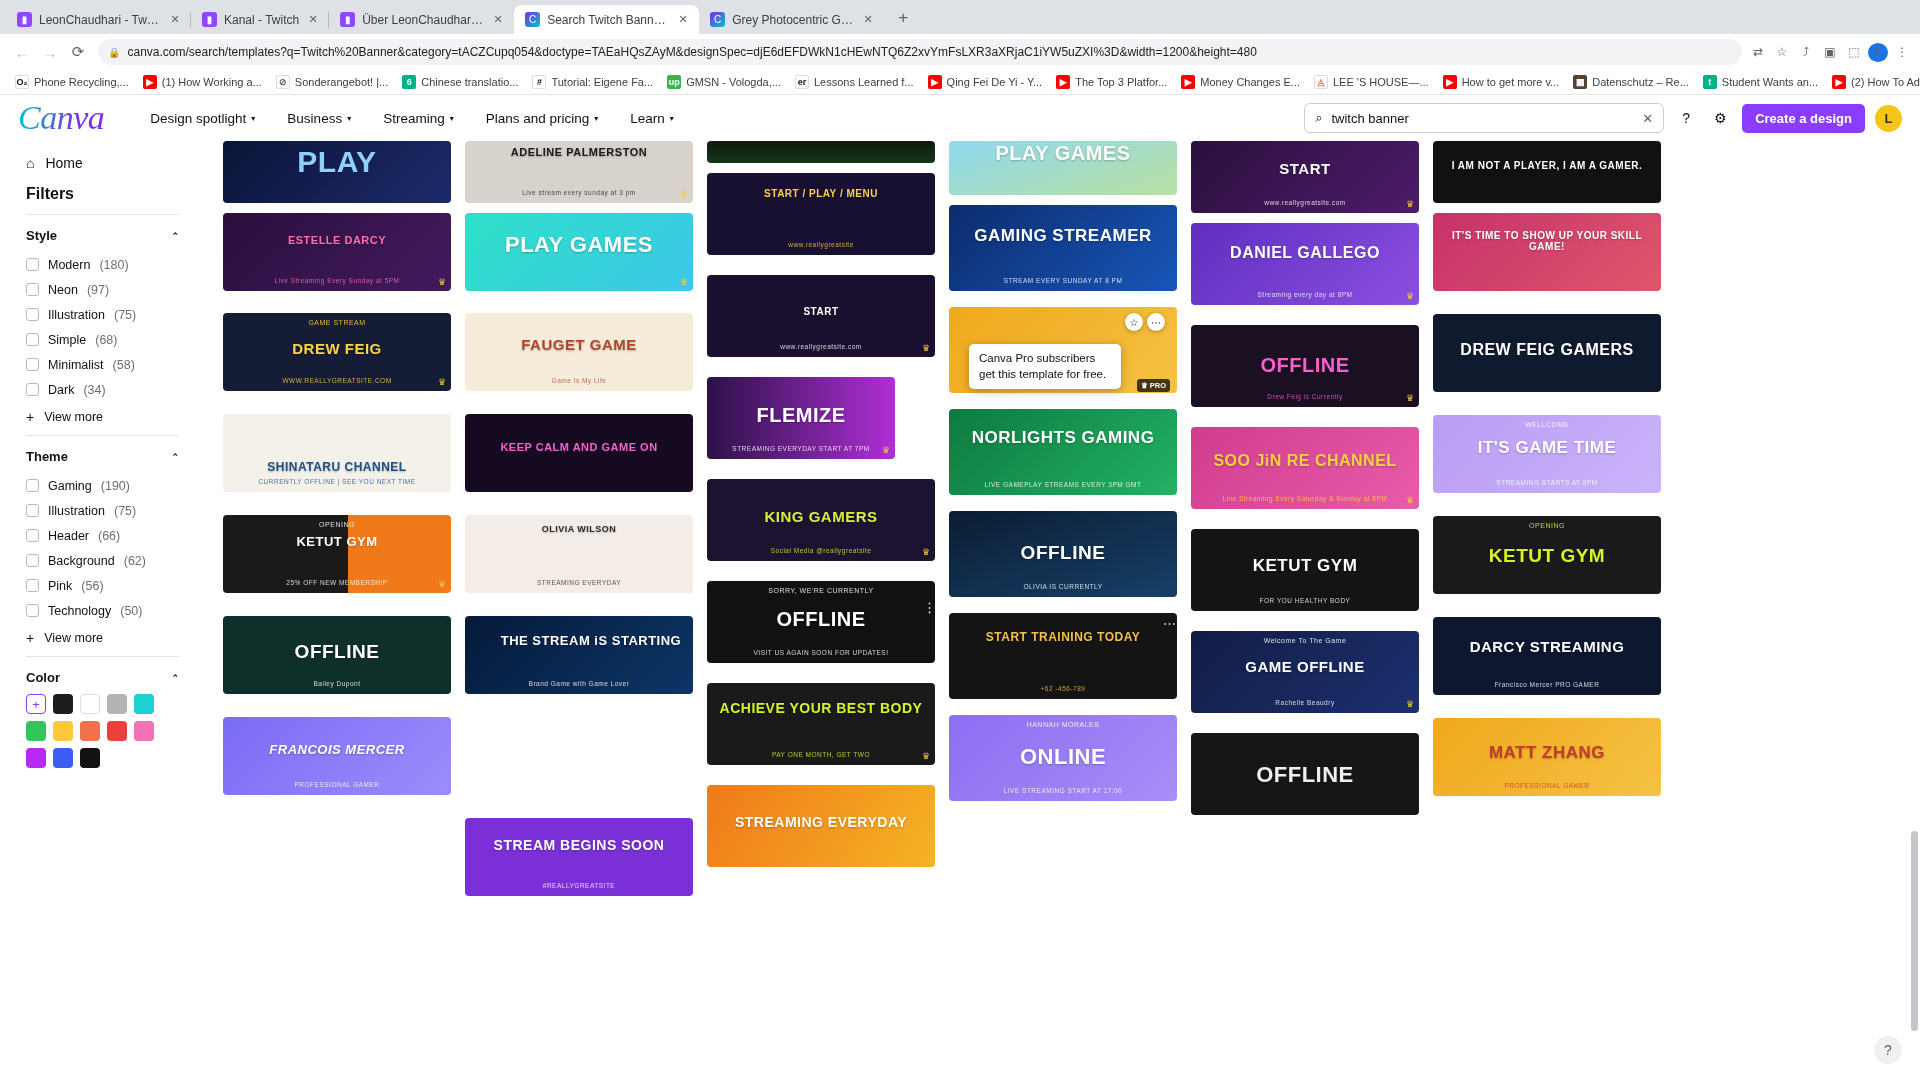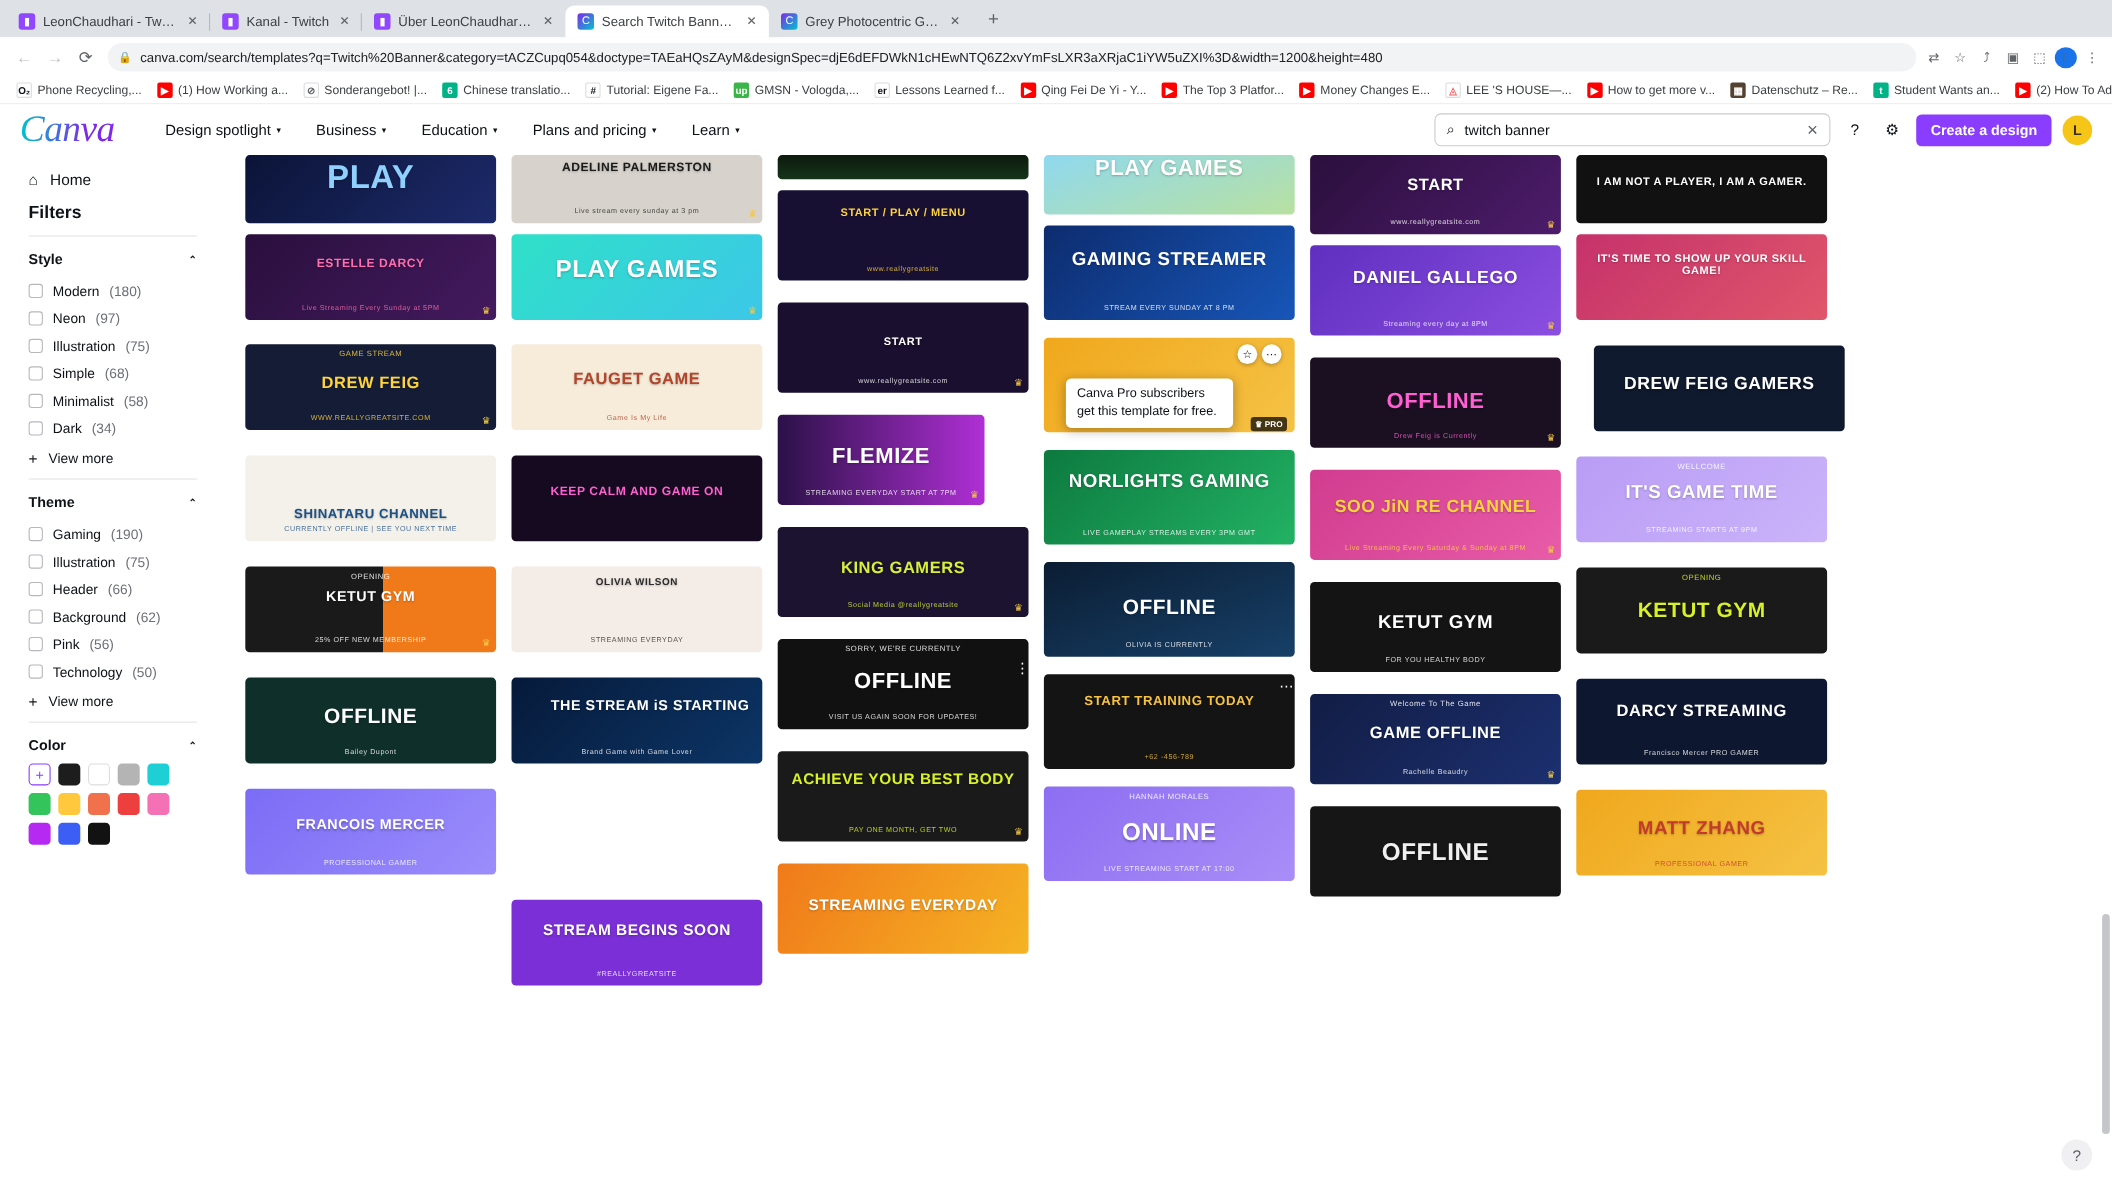--- a/index.html
+++ b/index.html
@@ -219,21 +219,21 @@
       <div id="navitems" style="display:flex;">
           <div class="navitem">
             <span>Design spotlight</span>
             <span class="chev">▾</span>
           </div>
           <div class="navitem">
             <span>Business</span>
             <span class="chev">▾</span>
           </div>
           <div class="navitem">
-            <span>Education</span>
+            <span>Streaming</span>
             <span class="chev">▾</span>
           </div>
           <div class="navitem">
             <span>Plans and pricing</span>
             <span class="chev">▾</span>
           </div>
           <div class="navitem">
             <span>Learn</span>
             <span class="chev">▾</span>
           </div>
@@ -392,21 +392,21 @@
             <div class="ttl" style="top: 6px; font-size: 7px; color: rgb(255, 255, 255); opacity: 0.85;">OPENING</div>
             <div class="ttl" style="top: 20px; font-size: 13px; color: rgb(255, 255, 255); font-weight: bold; line-height: 1.05; padding: 0px 8px; text-shadow: rgba(0, 0, 0, 0.25) 0px 1px 2px;">KETUT GYM</div>
             <div class="ttl" style="bottom: 7px; font-size: 6.5px; color: rgb(255, 255, 255); opacity: 0.8; padding: 0px 8px;">25%  OFF  NEW MEMBERSHIP</div>
             <div class="crown">♛</div>
           </div>
           <div class="card" style="left: 18px; top: 475px; width: 228px; height: 78px; background: rgb(15, 47, 43);">
             <div class="ttl" style="top: 26px; font-size: 19px; color: rgb(255, 255, 255); font-weight: bold; line-height: 1.05; padding: 0px 8px; text-shadow: rgba(0, 0, 0, 0.25) 0px 1px 2px;">OFFLINE</div>
             <div class="ttl" style="bottom: 7px; font-size: 6.5px; color: rgb(255, 255, 255); opacity: 0.8; padding: 0px 8px;">Bailey Dupont</div>
           </div>
           <div class="card" style="left: 18px; top: 576px; width: 228px; height: 78px; background: linear-gradient(135deg, rgb(123, 108, 246), rgb(155, 141, 251));">
-            <div class="ttl" style="top: 26px; font-size: 13px; color: rgb(255, 255, 255); font-weight: bold; line-height: 1.05; padding: 0px 8px; text-shadow: rgba(0, 0, 0, 0.25) 0px 1px 2px;">FRANCOIS MERCER</div>
+            <div class="ttl" style="top: 26px; font-size: 13px; color: rgb(255, 255, 255); font-weight: bold; line-height: 1.05; padding: 0px 8px; text-shadow: rgba(0, 0, 0, 0.25) 0px 1px 2px; font-style: italic;">FRANCOIS MERCER</div>
             <div class="ttl" style="bottom: 7px; font-size: 6.5px; color: rgb(255, 255, 255); opacity: 0.8; padding: 0px 8px;">PROFESSIONAL GAMER</div>
           </div>
           <div class="card" style="left: 260px; top: 0px; width: 228px; height: 62px; background: rgb(215, 211, 204);">
             <div class="ttl" style="top: 6px; font-size: 11px; color: rgb(27, 27, 27); font-weight: bold; line-height: 1.05; padding: 0px 8px; text-shadow: rgba(0, 0, 0, 0.25) 0px 1px 2px;">ADELINE PALMERSTON</div>
             <div class="ttl" style="bottom: 7px; font-size: 6.5px; color: rgb(27, 27, 27); opacity: 0.8; padding: 0px 8px;">Live stream every sunday at 3 pm</div>
             <div class="crown">♛</div>
           </div>
           <div class="card" style="left: 260px; top: 72px; width: 228px; height: 78px; background: linear-gradient(135deg, rgb(47, 224, 200), rgb(60, 199, 232));">
             <div class="ttl" style="top: 20px; font-size: 22px; color: rgb(255, 255, 255); font-weight: bold; line-height: 1.05; padding: 0px 8px; text-shadow: rgba(0, 0, 0, 0.25) 0px 1px 2px;">PLAY GAMES</div>
             <div class="crown">♛</div>
@@ -520,21 +520,21 @@
           </div>
           <div class="card" style="left: 986px; top: 592px; width: 228px; height: 82px; background: rgb(22, 22, 22);">
             <div class="ttl" style="top: 30px; font-size: 22px; color: rgb(240, 240, 240); font-weight: bold; line-height: 1.05; padding: 0px 8px; text-shadow: rgba(0, 0, 0, 0.25) 0px 1px 2px;">OFFLINE</div>
           </div>
           <div class="card" style="left: 1228px; top: 0px; width: 228px; height: 62px; background: rgb(17, 17, 17);">
             <div class="ttl" style="top: 20px; font-size: 10px; color: rgb(255, 255, 255); font-weight: bold; line-height: 1.05; padding: 0px 8px; text-shadow: rgba(0, 0, 0, 0.25) 0px 1px 2px;">I AM NOT A PLAYER, I AM A GAMER.</div>
           </div>
           <div class="card" style="left: 1228px; top: 72px; width: 228px; height: 78px; background: linear-gradient(135deg, rgb(197, 50, 107), rgb(224, 86, 106));">
             <div class="ttl" style="top: 18px; font-size: 10px; color: rgb(255, 255, 255); font-weight: bold; line-height: 1.05; padding: 0px 8px; text-shadow: rgba(0, 0, 0, 0.25) 0px 1px 2px;">IT'S TIME TO SHOW UP YOUR SKILL GAME!</div>
           </div>
-          <div class="card" style="left: 1228px; top: 173px; width: 228px; height: 78px; background: rgb(16, 26, 46); margin-left: 16px;">
+          <div class="card" style="left: 1228px; top: 173px; width: 228px; height: 78px; background: rgb(16, 26, 46);">
             <div class="ttl" style="top: 28px; font-size: 16px; color: rgb(255, 255, 255); font-weight: bold; line-height: 1.05; padding: 0px 8px; text-shadow: rgba(0, 0, 0, 0.25) 0px 1px 2px;">DREW FEIG GAMERS</div>
           </div>
           <div class="card" style="left: 1228px; top: 274px; width: 228px; height: 78px; background: linear-gradient(135deg, rgb(185, 156, 245), rgb(203, 180, 250));">
             <div class="ttl" style="top: 6px; font-size: 7px; color: rgb(255, 255, 255); opacity: 0.85;">WELLCOME</div>
             <div class="ttl" style="top: 24px; font-size: 17px; color: rgb(255, 255, 255); font-weight: bold; line-height: 1.05; padding: 0px 8px; text-shadow: rgba(0, 0, 0, 0.25) 0px 1px 2px;">IT'S GAME TIME</div>
             <div class="ttl" style="bottom: 7px; font-size: 6.5px; color: rgb(255, 255, 255); opacity: 0.8; padding: 0px 8px;">STREAMING STARTS AT 9PM</div>
           </div>
           <div class="card" style="left: 1228px; top: 375px; width: 228px; height: 78px; background: rgb(26, 26, 26);">
             <div class="ttl" style="top: 6px; font-size: 7px; color: rgb(217, 242, 39); opacity: 0.85;">OPENING</div>
             <div class="ttl" style="top: 30px; font-size: 19px; color: rgb(217, 242, 39); font-weight: bold; line-height: 1.05; padding: 0px 8px; text-shadow: rgba(0, 0, 0, 0.25) 0px 1px 2px;">KETUT GYM</div>

